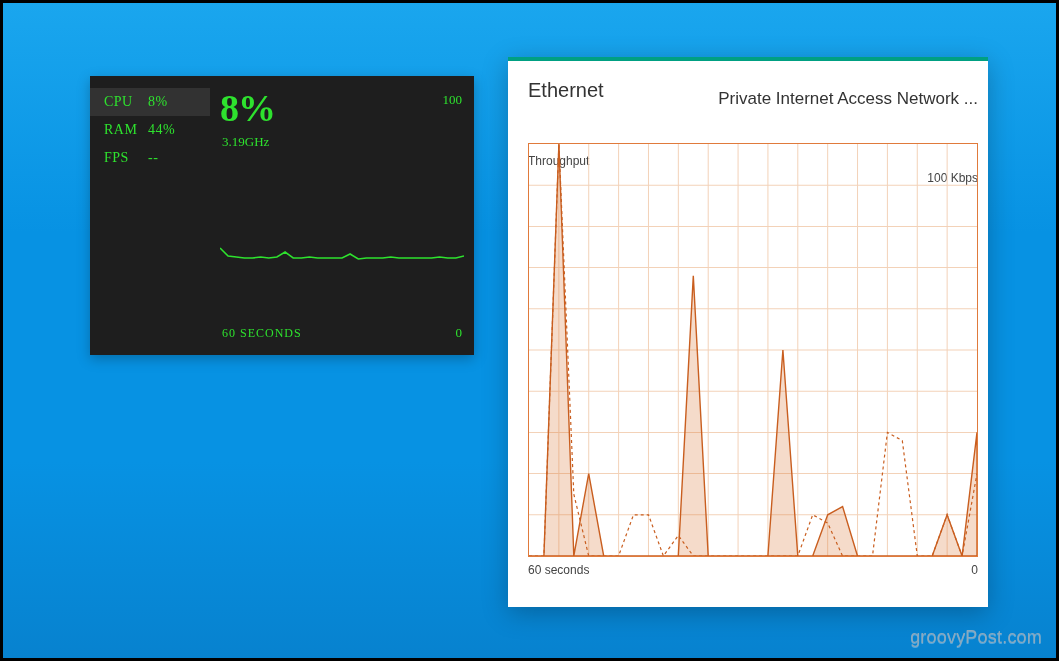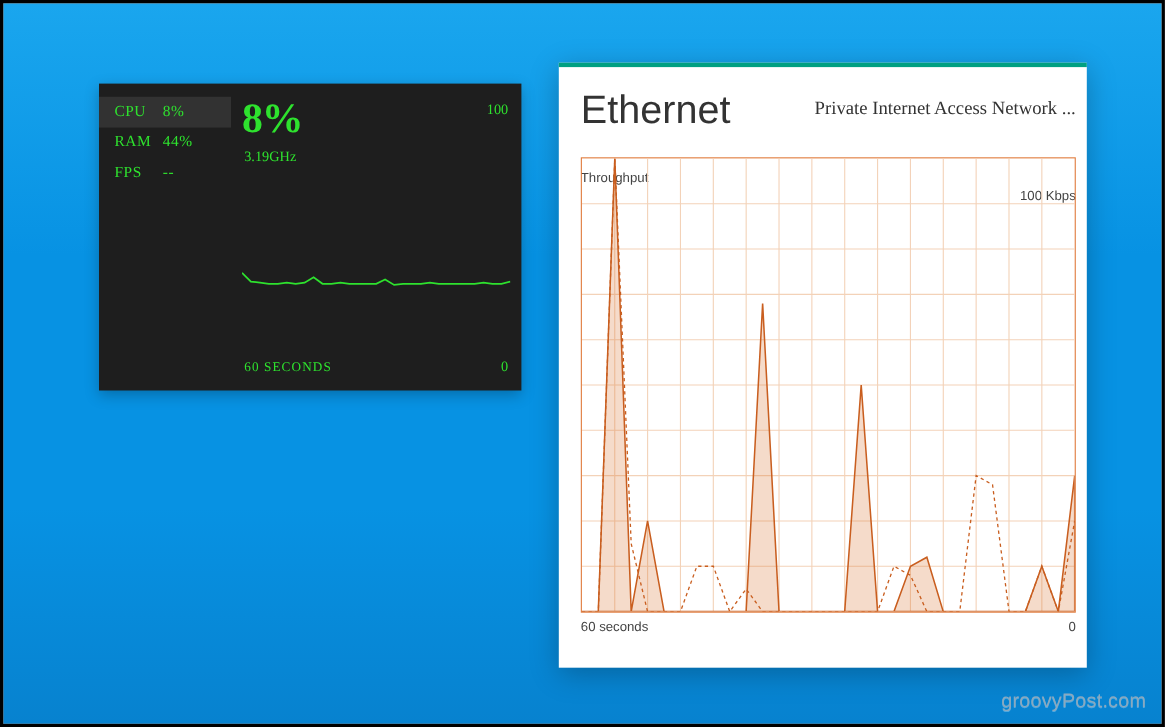--- a/index.html
+++ b/index.html
@@ -97,36 +97,35 @@
     width: 480px;
     height: 546px;
     background: #fff;
     box-shadow: 0 6px 24px rgba(0,0,0,0.25);
     border-top: 4px solid #00a082;
   }
   .net .title {
     position: absolute;
     left: 20px;
     top: 18px;
-    font-size: 36px;
+    font-size: 20px;
     font-weight: 400;
     color: #333;
   }
   .net .subtitle {
     position: absolute;
     right: 10px;
     top: 28px;
     font-size: 17px;
     color: #333;
     text-align: right;
     white-space: nowrap;
     overflow: hidden;
     text-overflow: ellipsis;
     max-width: 290px;
-    font-family: Liberation Serif, serif;
   }
   .net .axislabel-left {
     position: absolute;
     left: 20px;
     top: 64px;
     font-size: 12px;
     color: #444;
     margin-top: 29px;
   }
   .net .axislabel-right {

